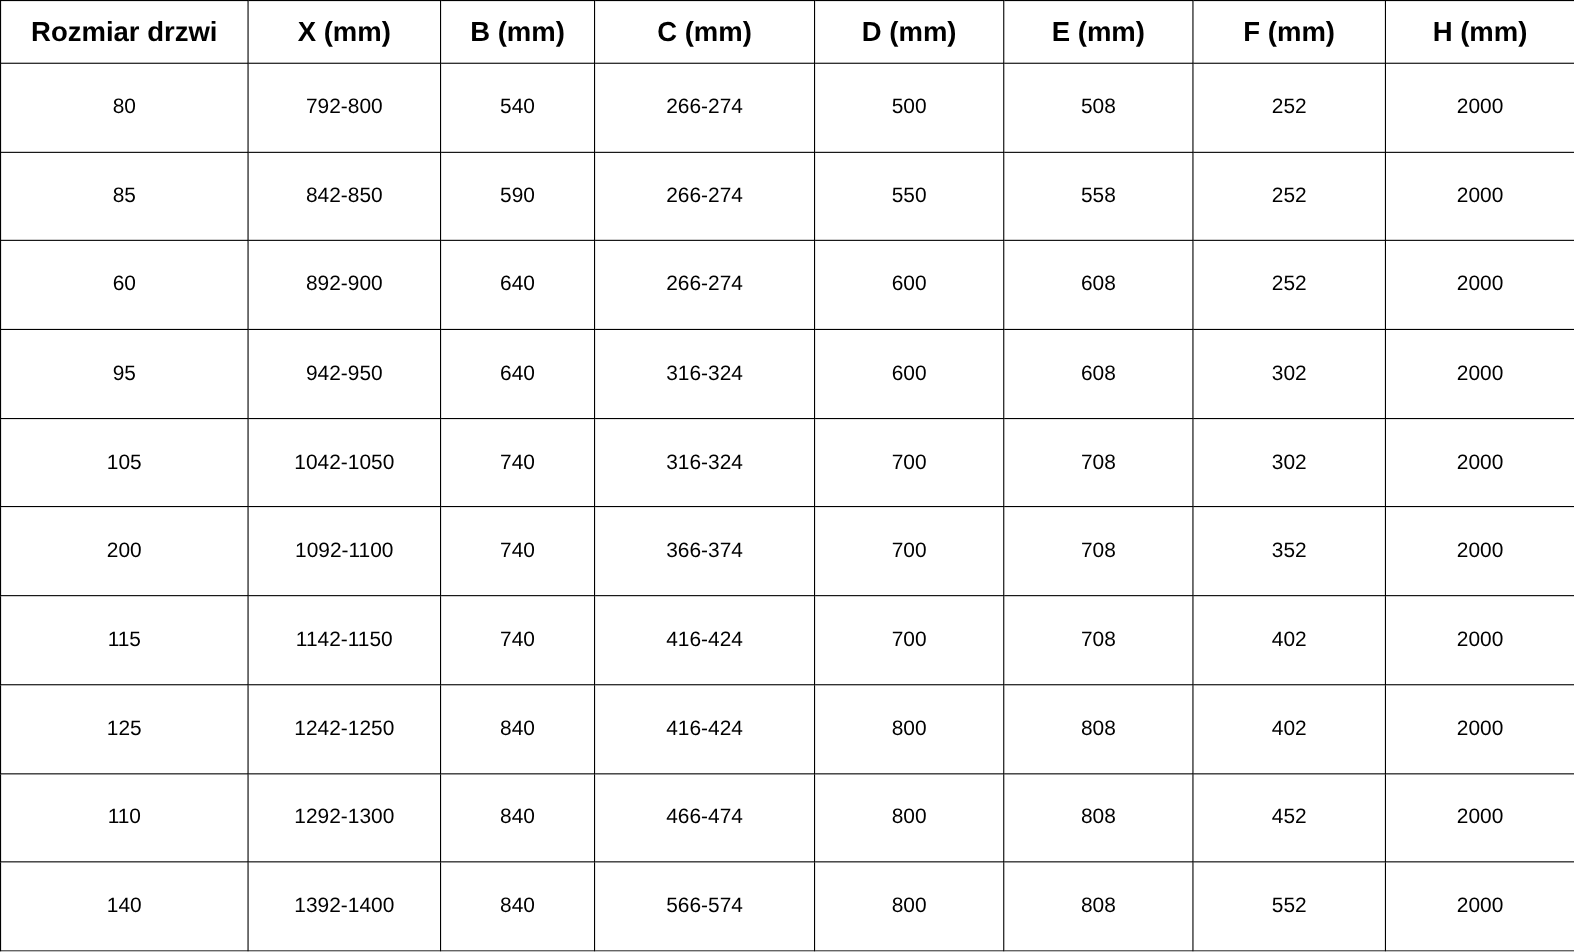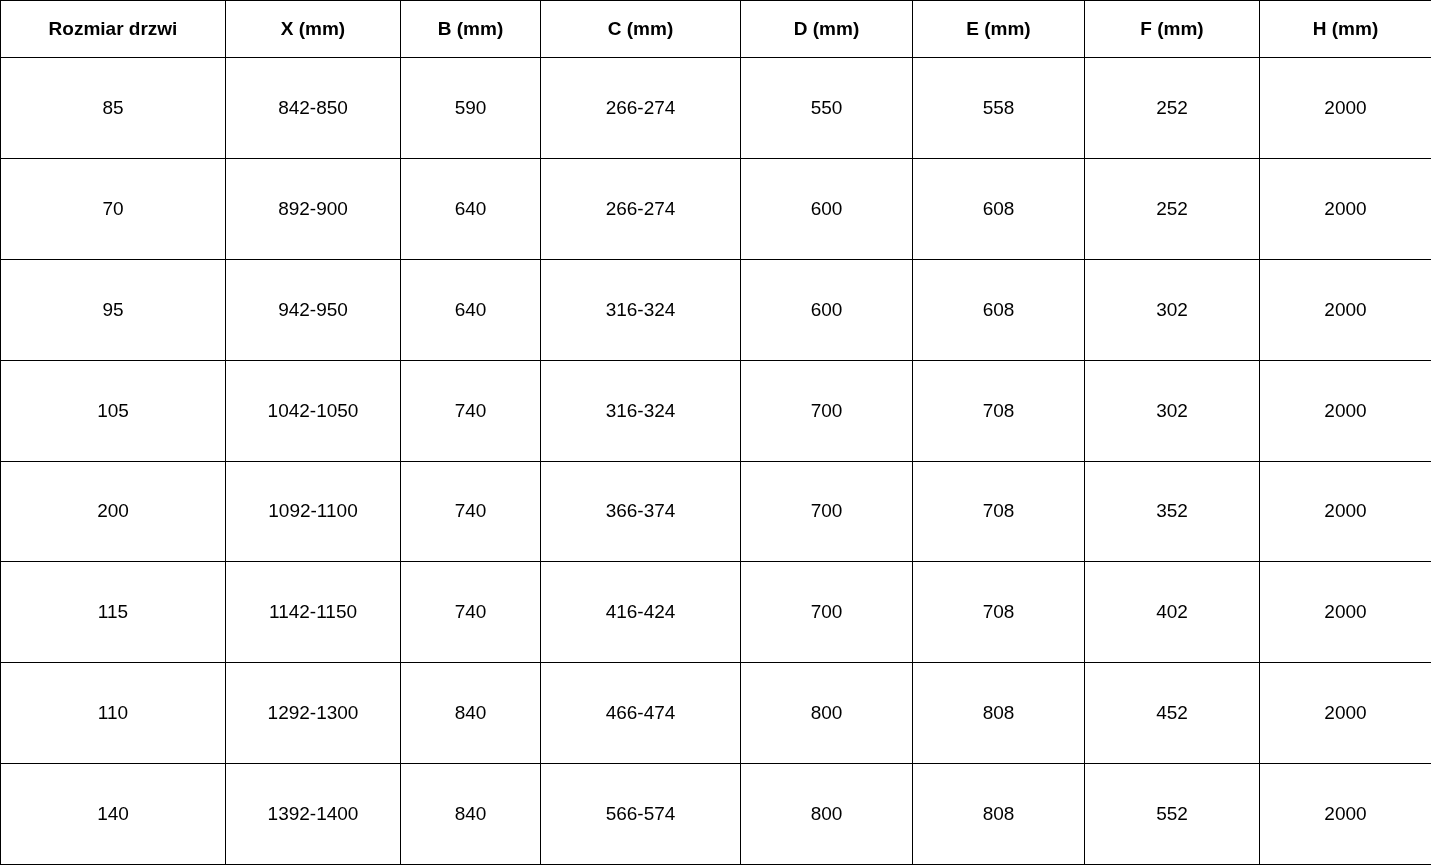--- a/index.html
+++ b/index.html
@@ -24,21 +24,21 @@
   table.spec-table td {
     border: 1px solid #000000;
     text-align: center;
     vertical-align: middle;
     font-size: 19px;
     padding: 0 4px;
     background: #ffffff;
   }
   table.spec-table thead th {
     font-weight: bold;
-    font-size: 19px;
+    font-size: 25px;
     height: 56px;
   }
   table.spec-table tbody td {
     font-weight: normal;
     height: 54px;
   }
   
   col.c0 { width: 225px; }
   col.c1 { width: 175px; }
   col.c2 { width: 140px; }
@@ -69,31 +69,41 @@
       <th>B (mm)</th>
       <th>C (mm)</th>
       <th>D (mm)</th>
       <th>E (mm)</th>
       <th>F (mm)</th>
       <th>H (mm)</th>
     </tr>
   </thead>
   <tbody>
     <tr>
+      <td>80</td>
+      <td>792-800</td>
+      <td>540</td>
+      <td>266-274</td>
+      <td>500</td>
+      <td>508</td>
+      <td>252</td>
+      <td>2000</td>
+    </tr>
+    <tr>
       <td>85</td>
       <td>842-850</td>
       <td>590</td>
       <td>266-274</td>
       <td>550</td>
       <td>558</td>
       <td>252</td>
       <td>2000</td>
     </tr>
     <tr>
-      <td>70</td>
+      <td>60</td>
       <td>892-900</td>
       <td>640</td>
       <td>266-274</td>
       <td>600</td>
       <td>608</td>
       <td>252</td>
       <td>2000</td>
     </tr>
     <tr>
       <td>95</td>
@@ -129,20 +139,30 @@
       <td>115</td>
       <td>1142-1150</td>
       <td>740</td>
       <td>416-424</td>
       <td>700</td>
       <td>708</td>
       <td>402</td>
       <td>2000</td>
     </tr>
     <tr>
+      <td>125</td>
+      <td>1242-1250</td>
+      <td>840</td>
+      <td>416-424</td>
+      <td>800</td>
+      <td>808</td>
+      <td>402</td>
+      <td>2000</td>
+    </tr>
+    <tr>
       <td>110</td>
       <td>1292-1300</td>
       <td>840</td>
       <td>466-474</td>
       <td>800</td>
       <td>808</td>
       <td>452</td>
       <td>2000</td>
     </tr>
     <tr>

